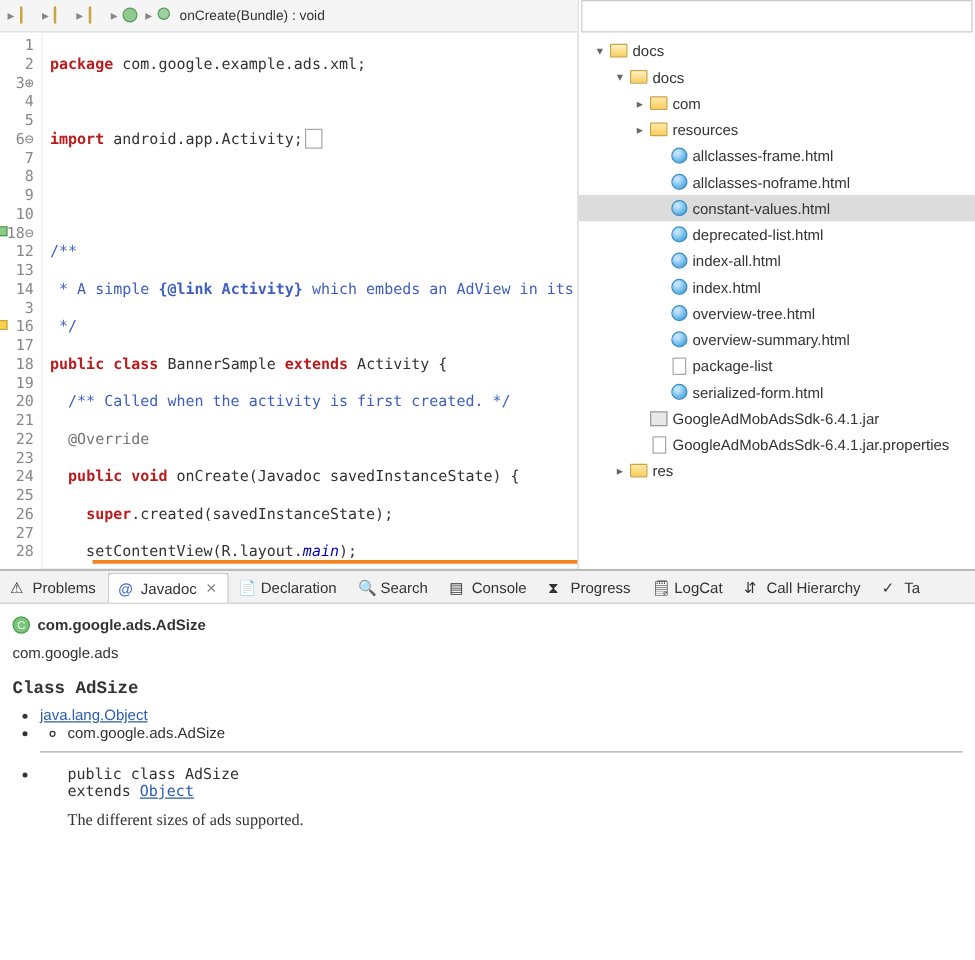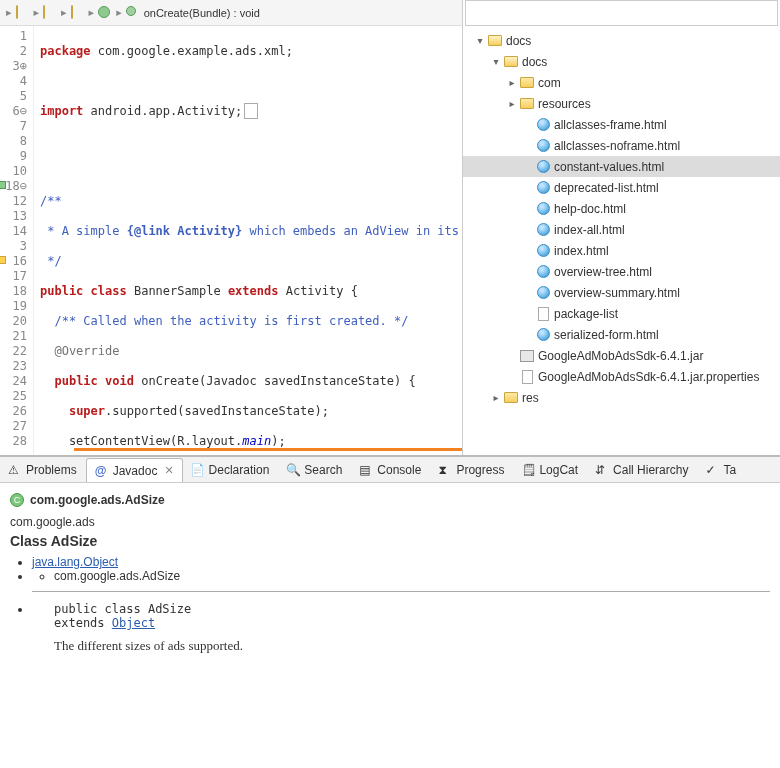--- a/index.html
+++ b/index.html
@@ -40,21 +40,21 @@
 .bottom-area { border-top:2px solid #bbb; height:313px; display:flex; flex-direction:column; }
 .tabs { display:flex; align-items:center; background:#f2f2f2; border-bottom:1px solid #ccc; height:26px; font-size:12px; overflow:hidden; }
 .tab { display:flex; align-items:center; padding:0 8px; height:26px; gap:4px; cursor:pointer; border-right:1px solid transparent; }
 .tab.active { background:#fff; border:1px solid #bbb; border-bottom:1px solid #fff; border-radius:3px 3px 0 0; position:relative; top:1px; }
 .tab .ticon { width:14px; height:14px; display:inline-block; }
 .close-x { font-size:11px; color:#888; margin-left:3px; }
 
 .javadoc-body { flex:1; padding:10px 10px; overflow:auto; font-size:12px; }
 .jd-hdr { display:flex; align-items:center; gap:6px; margin-bottom:8px; }
 .jd-green { width:14px; height:14px; border-radius:50%; background:#7cc67c; border:1px solid #4a994a; display:inline-flex; align-items:center; justify-content:center; font-size:9px; color:#fff; }
-.jd-body h3 { font-size:14px; margin:4px 0 6px; font-family: Liberation Sans, sans-serif; }
+.jd-body h3 { font-size:14px; margin:14px 0 6px; font-family: Liberation Mono, monospace; }
 .jd-body ul { list-style:disc; padding-left:22px; }
 .jd-body ul ul { list-style:circle; }
 .jd-body a { color:#2a5db0; text-decoration:underline; }
 .jd-body hr { margin:8px 0 10px 22px; border:none; border-top:1px solid #aaa; }
 .jd-body pre { font-family:monospace; margin:4px 0 8px 22px; }
 .jd-body .desc { margin:2px 0 10px 22px; font-family:serif; font-size:13px; }
 </style>
 </head>
 <body>
 
@@ -111,21 +111,21 @@
 <div class="line"><span class="kw">import</span><span> android.app.Activity;</span><span style="border:1px solid #aaa;padding:0 2px;margin-left:2px"> </span></div>
 <div class="line"></div>
 <div class="line"></div>
 <div class="line jdoc">/**</div>
 <div class="line"><span class="jdoc"> * A simple </span><span class="jdoc" style="font-weight:bold">{@link Activity}</span><span class="jdoc"> which embeds an AdView in its</span></div>
 <div class="line jdoc"> */</div>
 <div class="line"><span class="kw">public</span> <span class="kw">class</span><span> BannerSample </span><span class="kw">extends</span><span> Activity {</span></div>
 <div class="line jdoc">  /** Called when the activity is first created. */</div>
 <div class="line ann">  @Override</div>
 <div class="line">  <span class="kw">public</span> <span class="kw">void</span><span> onCreate(Javadoc savedInstanceState) {</span></div>
-<div class="line">    <span class="kw">super</span><span>.supported(savedInstanceState);</span></div>
+<div class="line">    <span class="kw">super</span><span>.created(savedInstanceState);</span></div>
 <div class="line"><span>    setContentView(R.layout.</span><span class="field">main</span><span>);</span></div>
 
 
 
 
 
 
 
 
 
@@ -190,27 +190,20 @@
             <span class="globe-ic"></span>
           </span>
           <span>constant-values.html</span>
         </div>
       <div class="tree-row" style="padding-left:58px">
           <span class="tree-arrow"></span>
           <span class="tree-icon">
             <span class="globe-ic"></span>
           </span>
           <span>deprecated-list.html</span>
-        </div>
-      <div class="tree-row" style="padding-left:58px">
-          <span class="tree-arrow"></span>
-          <span class="tree-icon">
-            <span class="globe-ic"></span>
-          </span>
-          <span>help-doc.html</span>
         </div>
       <div class="tree-row" style="padding-left:58px">
           <span class="tree-arrow"></span>
           <span class="tree-icon">
             <span class="globe-ic"></span>
           </span>
           <span>index-all.html</span>
         </div>
       <div class="tree-row" style="padding-left:58px">
           <span class="tree-arrow"></span>

